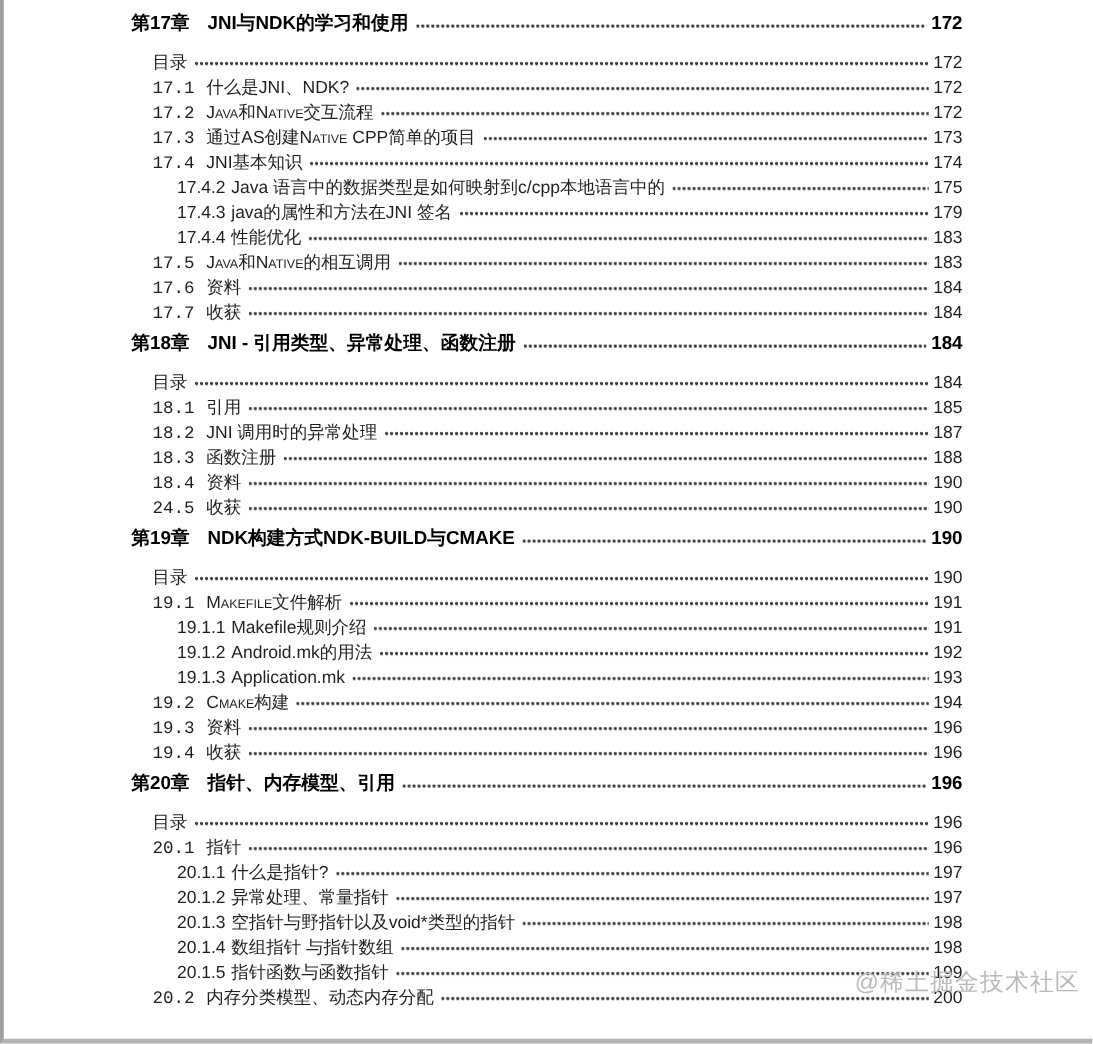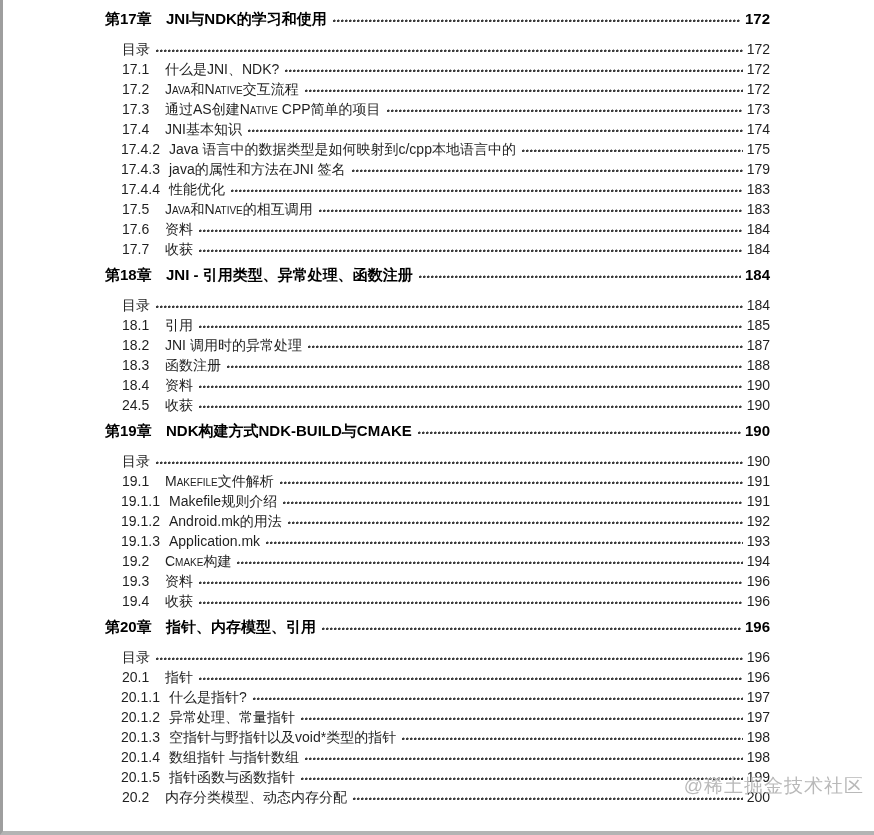--- a/index.html
+++ b/index.html
@@ -34,22 +34,22 @@
   .chapter-head .num { width: 61px; flex: 0 0 auto; }
   .chapter-head .page { font-weight: 700; }
   .row {
     display: flex;
     align-items: baseline;
     height: 20px;
     line-height: 20px;
     font-size: 14px;
   }
   .row.lvl1 { margin-left: 17px; }
-  .row.lvl2 { margin-left: 16px; }
-  .row.lvl1 .num { width: 43px; flex: 0 0 auto; }
+  .row.lvl2 { margin-left: 32px; text-align: center; }
+  .row.lvl1 .num { width: 43px; flex: 0 0 auto; font-family: Liberation Mono, monospace; }
   .row.lvl2 .num { width: 48px; flex: 0 0 auto; }
   .title { white-space: nowrap; }
   .title.sc { font-variant: small-caps; }
   .leader {
     flex: 1 1 auto;
     min-width: 12px;
     height: 4px;
     align-self: flex-end;
     margin: 0 4px 6px 6px;
     background-image: radial-gradient(circle at 1.3px 1.8px, #3b3b3b 1.05px, rgba(0,0,0,0) 1.55px);

